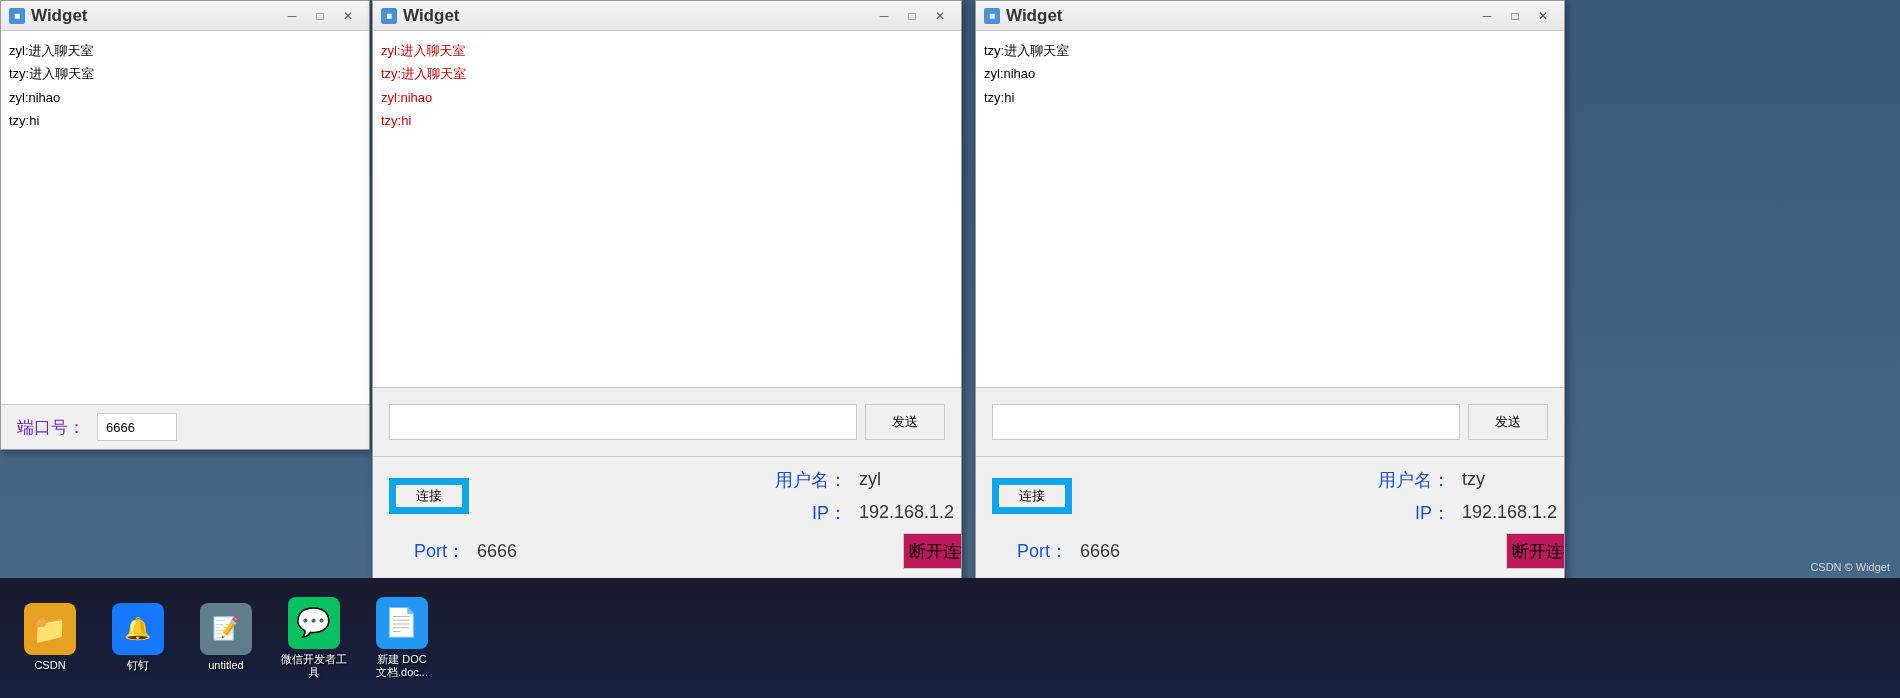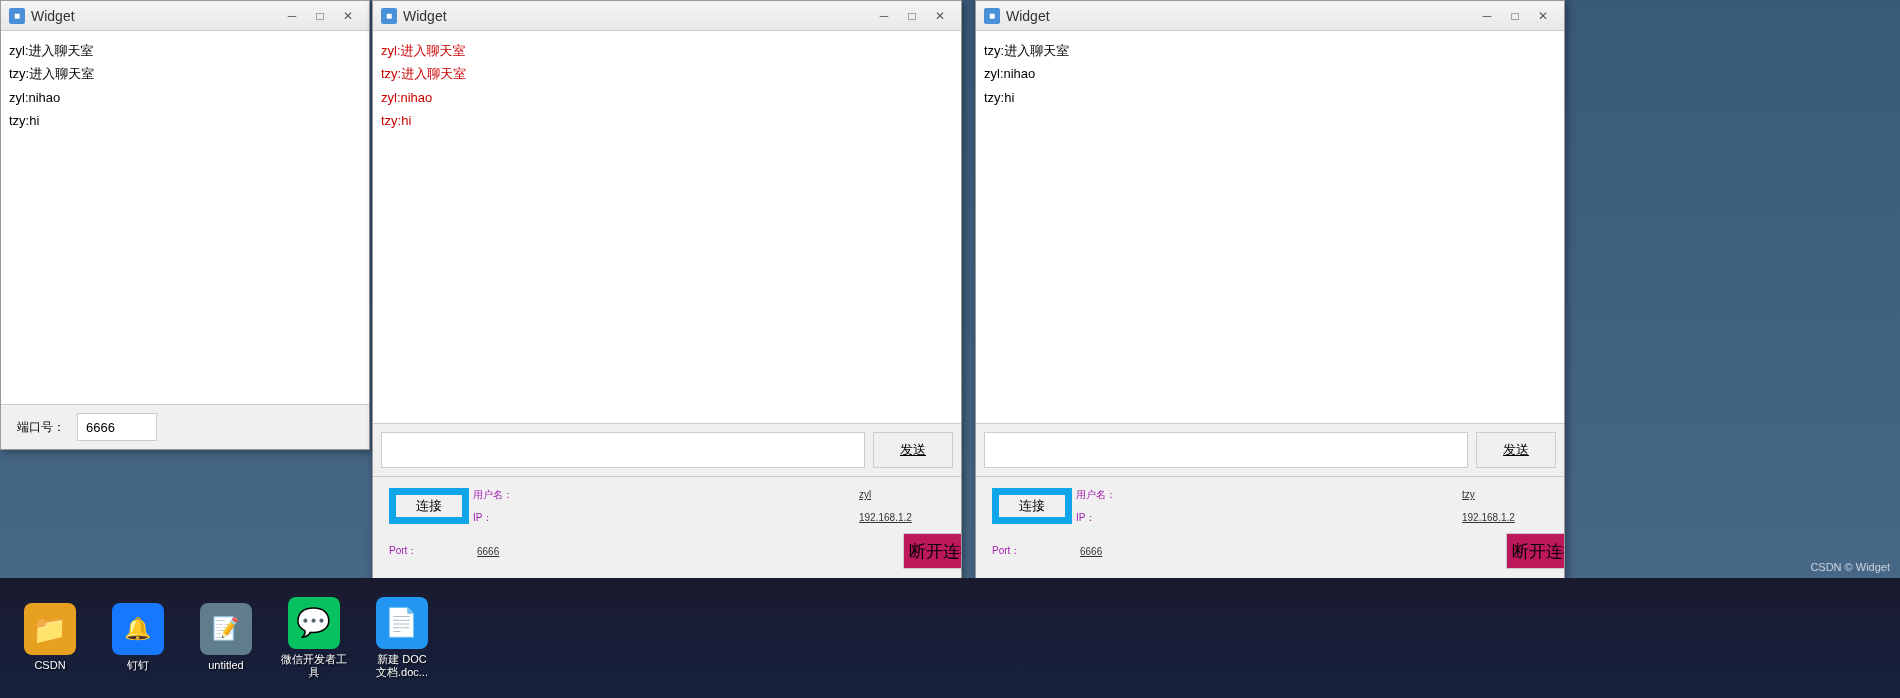--- a/index.html
+++ b/index.html
@@ -96,23 +96,23 @@
       display: flex;
       align-items: center;
       justify-content: center;
       font-size: 10px;
       color: white;
       flex-shrink: 0;
     }
 
     .window-title {
       flex: 1;
-      font-size: 14px;
+      font-size: 17px;
       color: #333;
-      font-weight: normal;
+      font-weight: bold;
     }
 
     .window-controls {
       display: flex;
       gap: 2px;
     }
 
     .win-btn {
       width: 26px;
       height: 22px;
@@ -148,25 +148,24 @@
 
     .divider-h {
       height: 1px;
       background: #ccc;
       flex-shrink: 0;
     }
 
     .send-row {
       display: flex;
       align-items: center;
-      padding: 8px;
+      padding: 16px;
       gap: 8px;
       background: #f0f0f0;
       flex-shrink: 0;
-      text-decoration: underline;
     }
 
     .send-input {
       flex: 1;
       height: 36px;
       border: 1px solid #ccc;
       background: white;
       padding: 4px 8px;
       font-size: 13px;
       outline: none;
@@ -176,31 +175,30 @@
       width: 80px;
       height: 36px;
       background: #f0f0f0;
       border: 1px solid #ccc;
       cursor: pointer;
       font-size: 13px;
       font-family: "Microsoft YaHei", sans-serif;
     }
 
     .form-label {
-      font-size: 10px;
-      color: #a21caf;
-      text-align: left;
+      font-size: 18px;
+      color: #1d4ed8;
+      text-align: right;
       padding-right: 4px;
     }
 
     .form-value {
-      font-size: 10px;
+      font-size: 18px;
       color: #333;
       padding: 2px 4px;
-      text-decoration: underline;
     }
 
     .btn-connect {
       width: 80px;
       height: 28px;
       background: #f0f0f0;
       border: 7px solid #0ea5e9;
       cursor: pointer;
       font-size: 13px;
       font-family: "Microsoft YaHei", sans-serif;
@@ -255,22 +253,22 @@
     .server-bottom {
       background: #f0f0f0;
       padding: 8px 16px;
       display: flex;
       align-items: center;
       gap: 12px;
       flex-shrink: 0;
     }
 
     .port-label {
-      font-size: 12px;
-      color: #000000;
+      font-size: 17px;
+      color: #6d28d9;
     }
 
     .port-input {
       width: 80px;
       height: 28px;
       border: 1px solid #ccc;
       background: white;
       padding: 2px 8px;
       font-size: 13px;
       outline: none;

